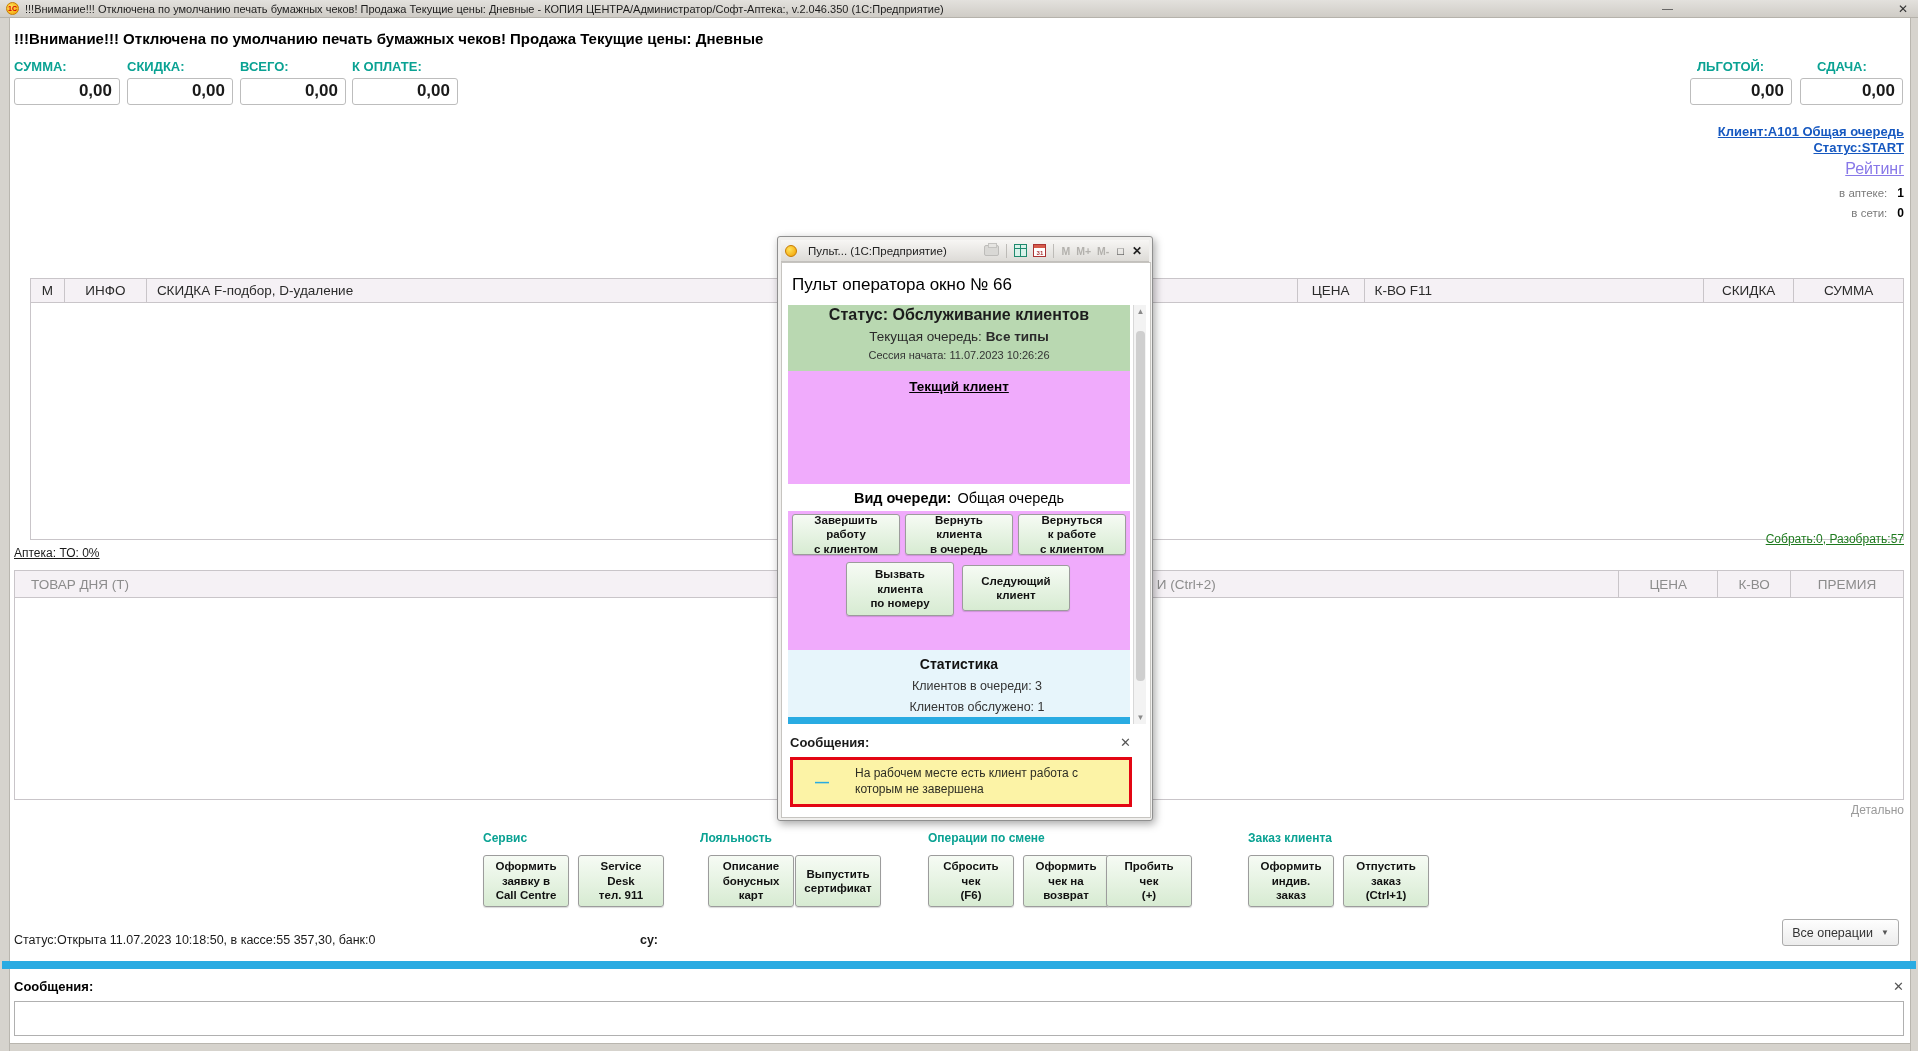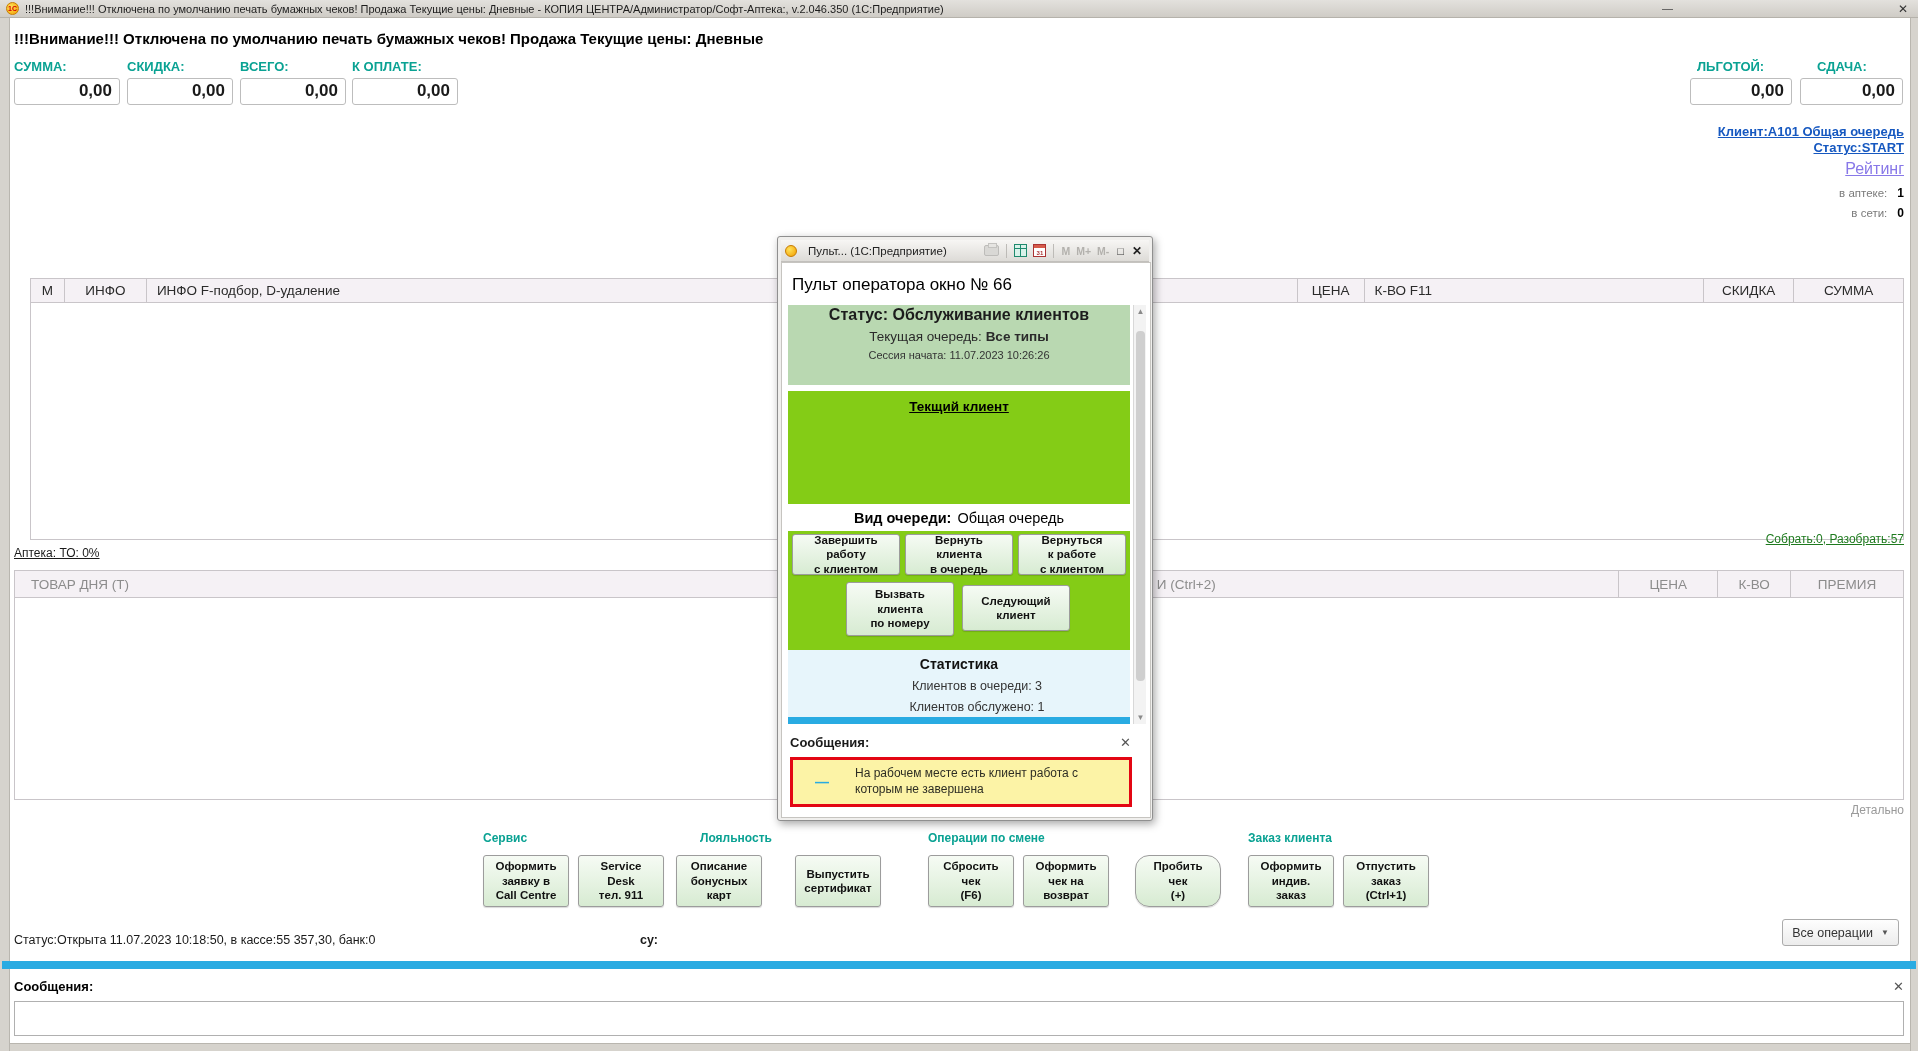--- a/index.html
+++ b/index.html
@@ -57,21 +57,21 @@
   .dlg-close { font-size:12px; color:#222; font-weight:bold; margin:0 3px; }
   .dlg-content { position:relative; width:370px; height:556px; background:#fff; border:1px solid #c6c4c0; overflow:hidden; }
   .dlg-heading { left:10px; top:12px; font-size:17px; color:#000; }
 
   .panel-green { left:6px; top:42px; width:342px; height:80px; background:#b9d8b1; text-align:center; }
   .pg-status { font-size:16px; font-weight:bold; color:#1c1c1c; padding-top:1px; }
   .pg-queue { font-size:13.5px; color:#2b2b2b; margin-top:5px; }
   .pg-queue b { font-size:13.5px; }
   .pg-session { font-size:11px; color:#333; margin-top:5px; }
 
-  .panel-cream { left:6px; top:128px; width:342px; height:284px; background:#84cc16; }
+  .panel-cream { left:6px; top:108px; width:342px; height:284px; background:#f0abfc; }
   .cur-client-cap { text-align:center; font-size:13.5px; font-weight:bold; text-decoration:underline; padding-top:8px; }
   .client-box { position:absolute; left:14px; top:27px; width:314px; height:82px; background:#fff; display:flex; align-items:center; justify-content:center; font-size:58px; font-weight:bold; color:#262626; letter-spacing:2px; }
   .vid-row { position:absolute; left:0px; top:113px; width:342px; height:27px; background:#fff; display:flex; align-items:center; justify-content:center; font-size:14.5px; gap:6px; }
   .vid-row b { font-size:14.5px; }
 
   .btn { background:linear-gradient(#f6fbf4,#d7ebd2); border:1px solid #9c9c9c; border-radius:3px; font-weight:bold; font-size:11.5px; color:#111; text-align:center; white-space:pre-line; display:flex; align-items:center; justify-content:center; line-height:1.25; box-shadow:0 1px 1px rgba(0,0,0,.15); }
   .dlg-b1 { position:absolute; top:143px; width:108px; height:41px; }
   .dlg-b2 { position:absolute; top:191px; width:108px; }
 
   .panel-stats { left:6px; top:387px; width:342px; height:67px; background:#e7f5fb; text-align:center; overflow:hidden; }
@@ -141,21 +141,21 @@
     <span class="stat-val">1</span>
   </div>
   <div class="abs" style="top:206px; right:14px; display:flex; gap:10px; align-items:baseline;">
     <span class="stat-lbl">в сети:</span>
     <span class="stat-val">0</span>
   </div>
 
   <div class="abs tblhead" style="left:30px; top:278px; width:1874px; height:25px;">
     <div class="th center" style="width:34px;">М</div>
     <div class="th center" style="width:82px;">ИНФО</div>
-    <div class="th" style="width:1152px;">ИНФО  F-подбор, D-удаление</div>
+    <div class="th" style="width:1152px;">СКИДКА  F-подбор, D-удаление</div>
     <div class="th center" style="width:67px;">ЦЕНА</div>
     <div class="th" style="width:340px;">К-ВО F11</div>
     <div class="th center" style="width:90px;">СКИДКА</div>
     <div class="th center" style="width:109px;">СУММА</div>
   </div>
   <div class="abs tbody" style="left:30px; top:303px; width:1874px; height:237px;"></div>
 
   <div class="abs link-black" style="left:14px; top:546px;">Аптека: ТО: 0%</div>
   <div class="abs link-green" style="top:532px; right:14px;">Собрать:0, Разобрать:57</div>
 
@@ -246,34 +246,34 @@
 
   <div class="abs grp-title" style="left:483px; top:831px; width:181px;">Сервис</div>
   <div class="btn foot-btn" style="left:483px;">Оформить
 заявку в
 Call Centre</div>
   <div class="btn foot-btn" style="left:578px;">Service
 Desk
 тел. 911</div>
 
   <div class="abs grp-title" style="left:700px; top:831px; width:181px;">Лояльность</div>
-  <div class="btn foot-btn" style="left:676px;">Описание
+  <div class="btn foot-btn" style="left:708px;">Описание
 бонусных
 карт</div>
   <div class="btn foot-btn" style="left:795px;">Выпустить
 сертификат</div>
 
   <div class="abs grp-title" style="left:928px; top:831px; width:276px;">Операции по смене</div>
   <div class="btn foot-btn" style="left:928px;">Сбросить
 чек
 (F6)</div>
   <div class="btn foot-btn" style="left:1023px;">Оформить
 чек на
 возврат</div>
-  <div class="btn foot-btn" style="left:1135px;border-radius:14px;">Пробить
+  <div class="btn foot-btn" style="left:1106px;">Пробить
 чек
 (+)</div>
 
   <div class="abs grp-title" style="left:1248px; top:831px; width:181px;">Заказ клиента</div>
   <div class="btn foot-btn" style="left:1248px;">Оформить
 индив.
 заказ</div>
   <div class="btn foot-btn" style="left:1343px;">Отпустить
 заказ
 (Ctrl+1)</div>

